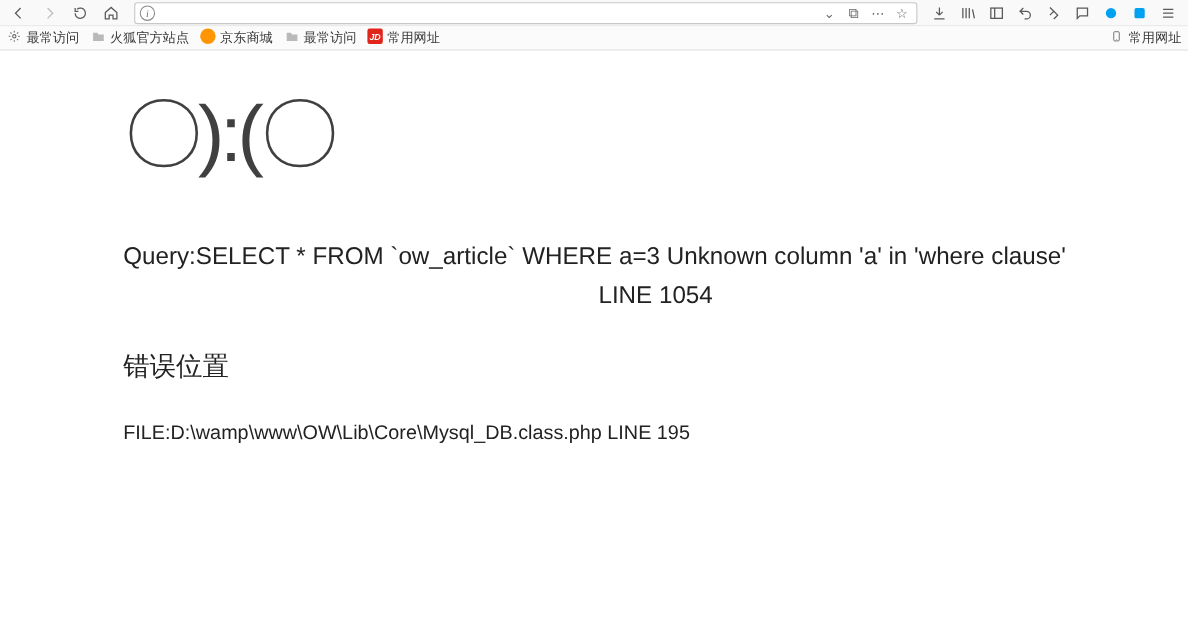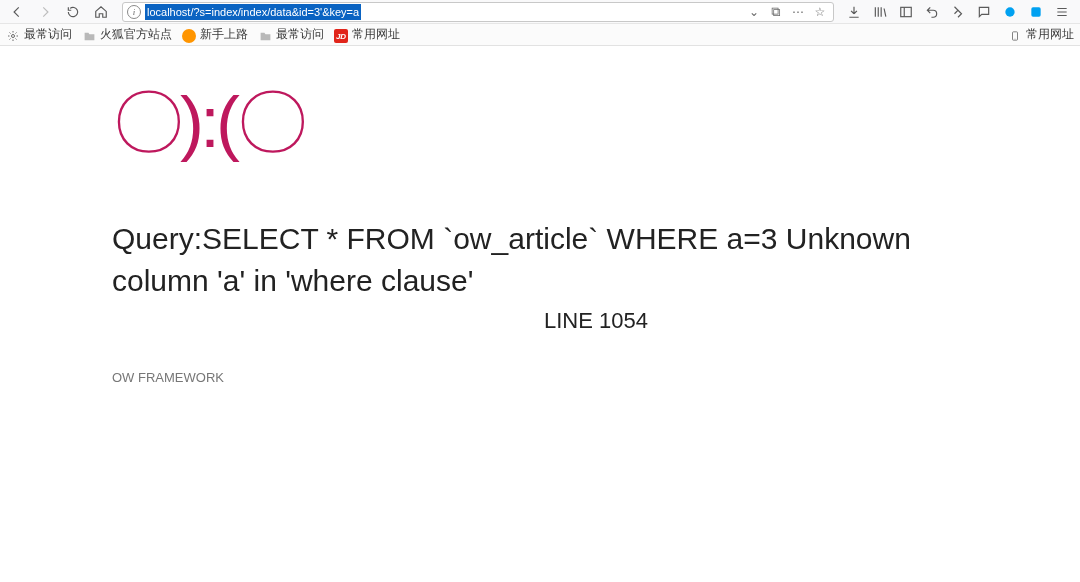--- a/index.html
+++ b/index.html
@@ -14,32 +14,32 @@
     .url-bar .info-ico { width:14px; height:14px; border:1px solid #8a8a8a; border-radius:50%; display:flex; align-items:center; justify-content:center; font-size:9px; color:#6a6a6a; font-style:italic; font-family:serif; }
     .url-text { flex:0 0 auto; background:#0a63c2; color:#fff; padding:1px 2px; font-size:11px; line-height:14px; white-space:nowrap; }
     .url-bar .spacer { flex:1; }
     .url-icon { color:#6a6a6a; width:18px; text-align:center; font-size:12px; }
     .toolbar-right { display:flex; align-items:center; gap:2px; padding-right:2px; }
     .tb-ico { width:24px; height:22px; display:flex; align-items:center; justify-content:center; color:#5a5a5a; }
     .tb-ico.blue { color:#00a1f1; }
 
     
     .bookmarks { display:flex; align-items:center; height:22px; background:#fbfbfb; border-bottom:1px solid #e2e2e2; padding:0 6px; gap:10px; }
-    .bm-item { display:flex; align-items:flex-end; gap:4px; color:#3a3a3a; font-size:12px; }
+    .bm-item { display:flex; align-items:flex-start; gap:4px; color:#3a3a3a; font-size:12px; }
     .bm-ico { width:14px; height:14px; display:inline-flex; align-items:center; justify-content:center;font-style:italic; }
     .bm-ico.gear { color:#6a6a6a; }
     .bm-ico.folder svg { fill:#b9b9b9; }
     .bm-ico.ff { background:#ff9500; border-radius:50%; }
     .bm-ico.jd { background:#e1251b; color:#fff; font-size:8px; font-weight:bold; border-radius:2px; }
     .bm-right { margin-left:auto; }
 
     
     .page { padding:40px 0 0 112px; }
-    .face { font-size:72px; font-weight:300; letter-spacing:-4px; color:#be185d; margin-bottom:60px; line-height:1; font-family:"Segoe UI Light","Segoe UI",sans-serif; }
-    .err-query { font-size:30px; color:#222; margin-bottom:6px; max-width:860px; line-height:1.4; }
+    .face { font-size:72px; font-weight:300; letter-spacing:-4px; color:#404040; margin-bottom:60px; line-height:1; font-family:"Segoe UI Light","Segoe UI",sans-serif; }
+    .err-query { font-size:22px; color:#222; margin-bottom:6px; max-width:860px; line-height:1.4; }
     .err-line  { font-size:22px; color:#222; margin-bottom:36px;text-align:center; }
     .err-loc   { font-size:24px; color:#222; margin-bottom:34px; }
     .err-file  { font-size:18px; color:#222; margin-bottom:28px; }
     .err-fw    { font-size:13px; color:#777; }
   </style>
 </head>
 <body>
 
 <div class="navbar">
   <div class="nav-btn">
@@ -58,21 +58,20 @@
       </svg>
   </div>
   <div class="nav-btn">
     <svg viewBox="0 0 24 24">
         <path fill="none" stroke="currentColor" stroke-width="2" d="M3 11l9-8 9 8v10h-6v-6h-6v6H3z"></path>
       </svg>
   </div>
 
   <div class="url-bar">
     <span class="info-ico">i</span>
-    <span class="url-text">localhost/?s=index/index/data&amp;id=3'&amp;key=a</span>
     <span class="spacer"></span>
     <span class="url-icon">⌄</span>
     <span class="url-icon" style="font-size:13px;">⧉</span>
     <span class="url-icon">⋯</span>
     <span class="url-icon">☆</span>
   </div>
 
   <div class="toolbar-right">
     <div class="tb-ico">
       <svg width="14" height="14" viewBox="0 0 24 24">
@@ -136,21 +135,21 @@
   <div class="bm-item">
     <span class="bm-ico folder">
       <svg width="13" height="13" viewBox="0 0 24 24">
           <path d="M3 5h7l2 3h9v11H3z"></path>
         </svg>
     </span>
     <span>火狐官方站点</span>
   </div>
   <div class="bm-item">
     <span class="bm-ico ff"></span>
-    <span>新手上路</span>
+    <span>京东商城</span>
   </div>
   <div class="bm-item">
     <span class="bm-ico folder">
       <svg width="13" height="13" viewBox="0 0 24 24">
           <path d="M3 5h7l2 3h9v11H3z"></path>
         </svg>
     </span>
     <span>最常访问</span>
   </div>
   <div class="bm-item">
@@ -166,14 +165,15 @@
         </svg>
     </span>
     <span>常用网址</span>
   </div>
 </div>
 
 <div class="page">
   <div class="face">〇):(〇</div>
   <div class="err-query">Query:SELECT * FROM `ow_article` WHERE a=3 Unknown column 'a' in 'where clause'</div>
   <div class="err-line">LINE 1054</div>
-  <div class="err-fw">OW FRAMEWORK</div>
+  <div class="err-loc">错误位置</div>
+  <div class="err-file">FILE:D:\wamp\www\OW\Lib\Core\Mysql_DB.class.php  LINE  195</div>
 </div>
 
 </body></html>

